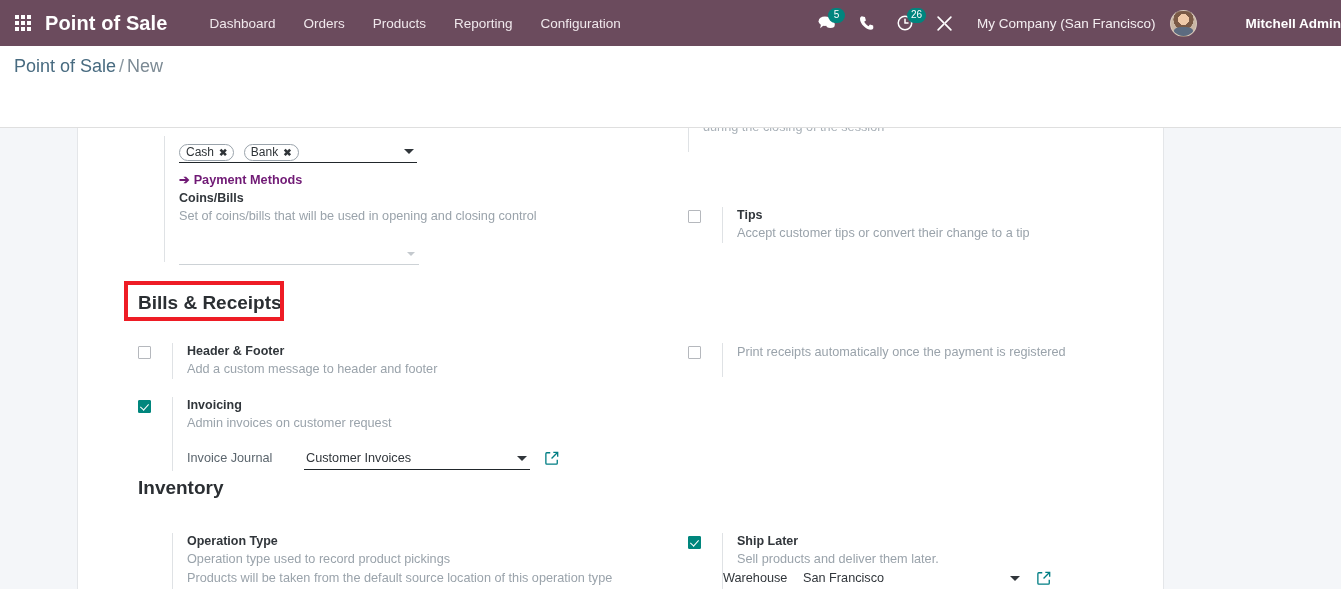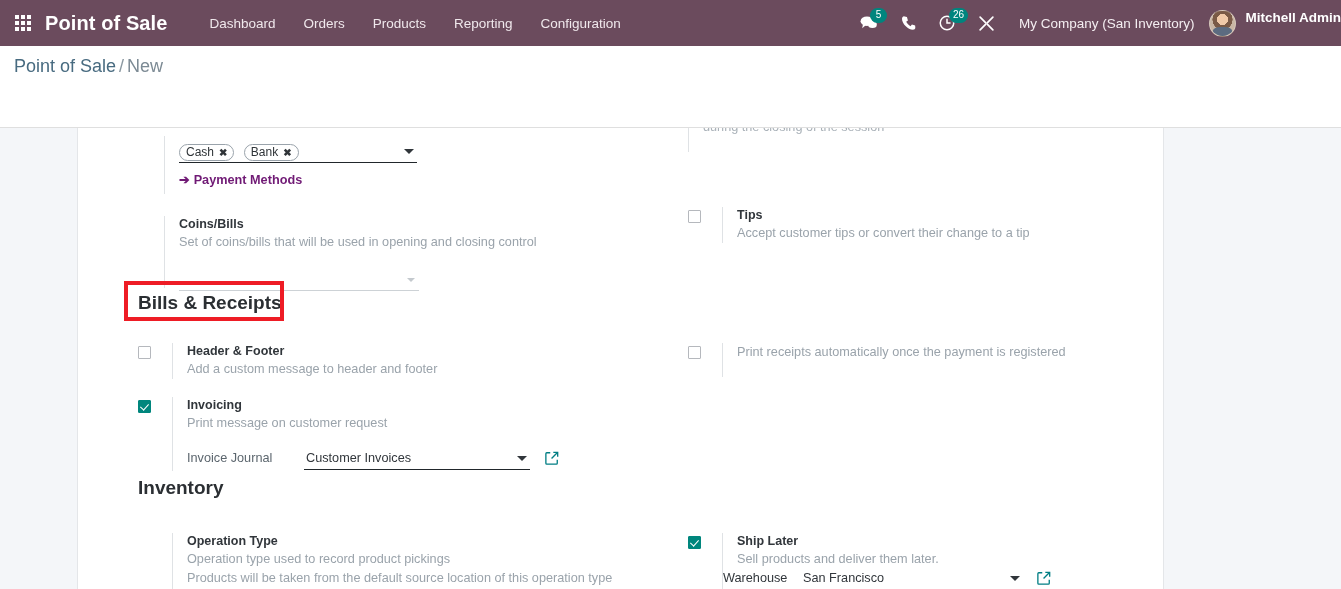--- a/index.html
+++ b/index.html
@@ -49,21 +49,21 @@
     position: absolute; top: 8px; left: 22px;
     background: #00857e; color: #fff;
     font-size: 10px; line-height: 14px;
     min-width: 17px; height: 15px; padding: 0 4px;
     border-radius: 9px; text-align: center; font-weight: normal;
   }
   .company-name {
     font-size: 13.5px; color: #f4eef1; white-space: nowrap;
     padding: 0 13px; cursor: pointer;
   }
-  .user-box { display: flex; cursor: pointer; padding-left: 2px; }
+  .user-box { display: flex; align-items: center; cursor: pointer; padding-left: 2px; gap: 39px; }
   .avatar {
     width: 27px; height: 27px; border-radius: 50%;
     background: radial-gradient(circle at 50% 34%, #f0c9a8 0 26%, #7a5a46 27% 48%, #c9b6a4 49% 100%);
     border: 1px solid rgba(255,255,255,.25);
     overflow: hidden; position: relative; flex: none;
   }
   .avatar::after {
     content: ""; position: absolute; left: 3px; right: 3px; bottom: 0; height: 9px;
     background: #5c6b80; border-radius: 40% 40% 0 0;
   }
@@ -272,21 +272,21 @@
       <span class="badge">26</span>
     </div>
 
     <div class="sysicon">
       <svg width="17" height="17" viewBox="0 0 24 24">
         <path d="M3 3 L11 11 M13 13 L21 21" stroke="#ffffff" stroke-width="2.4" stroke-linecap="round"></path>
         <path d="M21 3 L13 11 M11 13 L3 21" stroke="#ffffff" stroke-width="2.4" stroke-linecap="round"></path>
       </svg>
     </div>
 
-    <div class="company-name">My Company (San Inventory)</div>
+    <div class="company-name">My Company (San Francisco)</div>
 
     <div class="user-box">
       <div class="avatar"></div>
       <div class="user-name">Mitchell Admin</div>
     </div>
   </div>
 </div>
 
 <div class="control-panel">
   <div class="breadcrumb">
@@ -310,21 +310,21 @@
         <span>Bank</span>
         <span class="x">✖</span>
       </span>
       <span class="caret-dark"></span>
     </div>
     <div class="internal-link" style="left:14px; top:36px;">
       <span class="arr">➔</span><span>Payment Methods</span>
     </div>
   </div>
 
-  <div class="field-body" style="left:86px; top:88px; width:350px; height:72px;">
+  <div class="field-body" style="left:86px; top:62px; width:350px; height:72px;">
     <div class="lbl">Coins/Bills</div>
     <div class="desc">Set of coins/bills that will be used in opening and closing control</div>
     <div class="selectline" style="left:14px; top:54px; width:240px;">
       <span class="caret-gray"></span>
     </div>
   </div>
 
   <div class="field-body" style="left:610px; top:-10px; width:420px; height:24px;">
     <div class="desc cut">during the closing of the session</div>
   </div>
@@ -352,21 +352,21 @@
     <div class="cb"></div>
     <div class="field-body">
       <div class="desc">Print receipts automatically once the payment is registered</div>
     </div>
   </div>
 
   <div class="setting-row col-left" style="top:269px;">
     <div class="cb checked"></div>
     <div class="field-body" style="height:74px;">
       <div class="lbl">Invoicing</div>
-      <div class="desc">Print message on customer request</div>
+      <div class="desc">Admin invoices on customer request</div>
 
       <div class="inline-label" style="left:14px; top:54px;">Invoice Journal</div>
       <div class="dd" style="left:131px; top:53px; width:226px;">
         <span class="val">Customer Invoices</span>
         <span class="caret-dark" style="top:6px;"></span>
       </div>
       <a class="ext-link" style="left:372px; top:54px;">
         <svg width="14" height="14" viewBox="0 0 16 16">
           <path d="M6 2 H2 a1 1 0 0 0 -1 1 V14 a1 1 0 0 0 1 1 H13 a1 1 0 0 0 1 -1 V10" fill="none" stroke="#017e84" stroke-width="1.5"></path>
           <path d="M9.5 1.5 H14.5 V6.5" fill="none" stroke="#017e84" stroke-width="1.5"></path>

